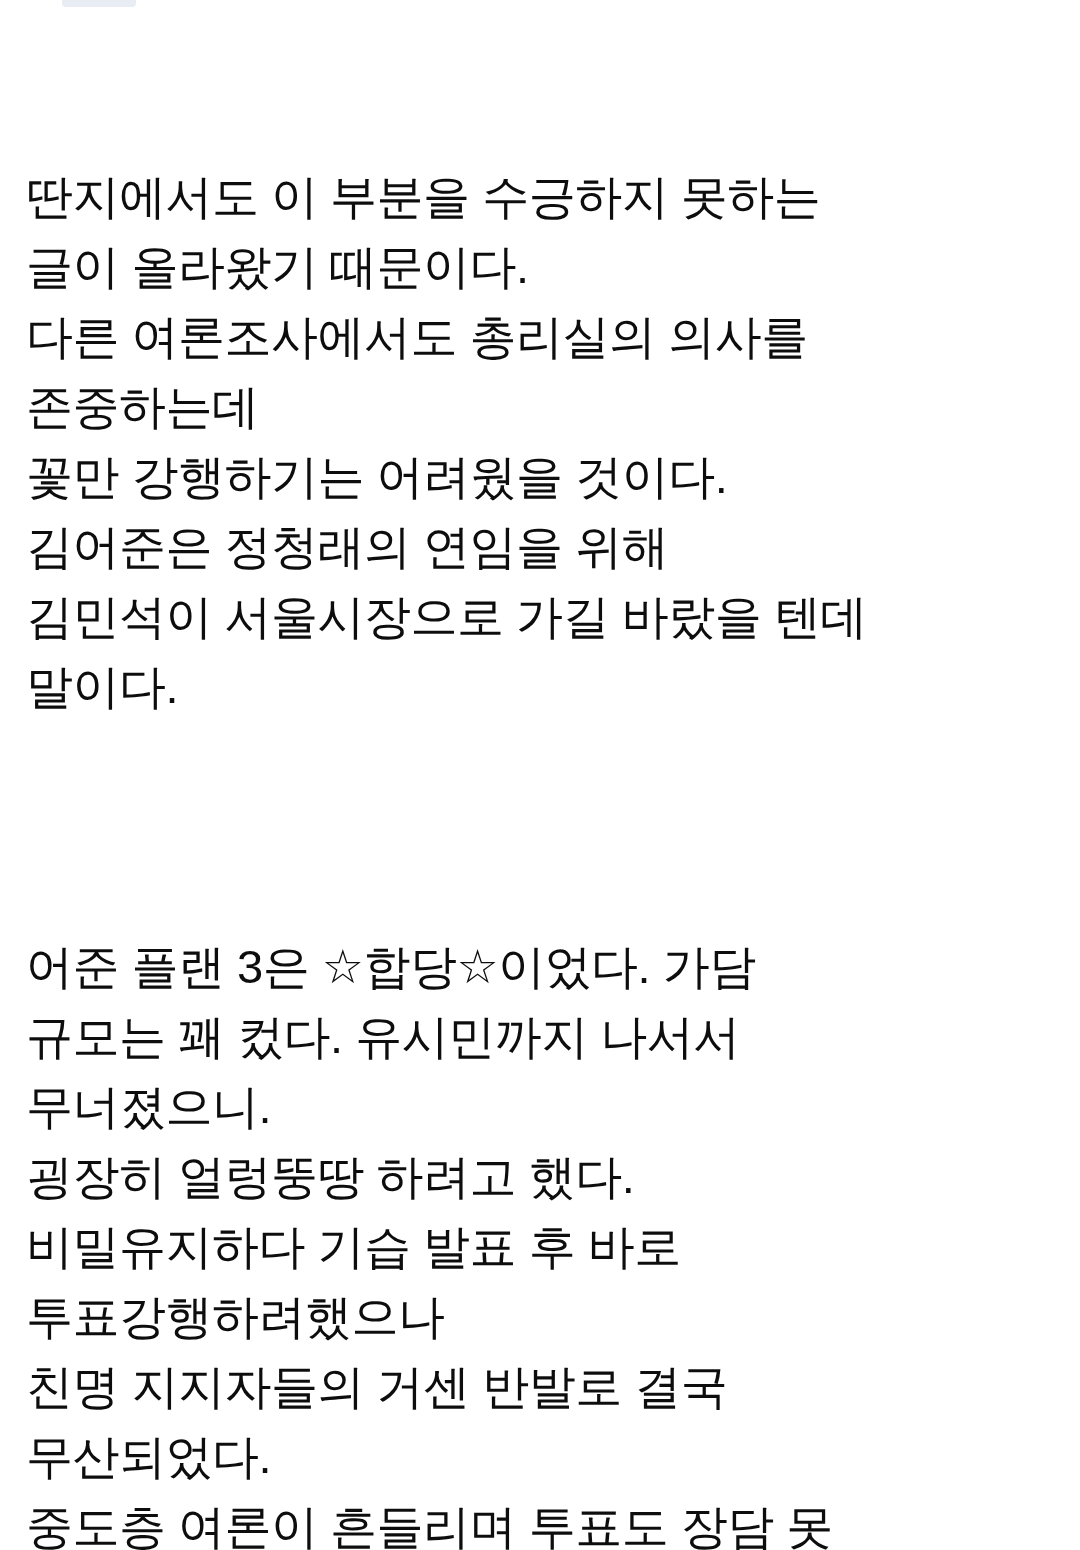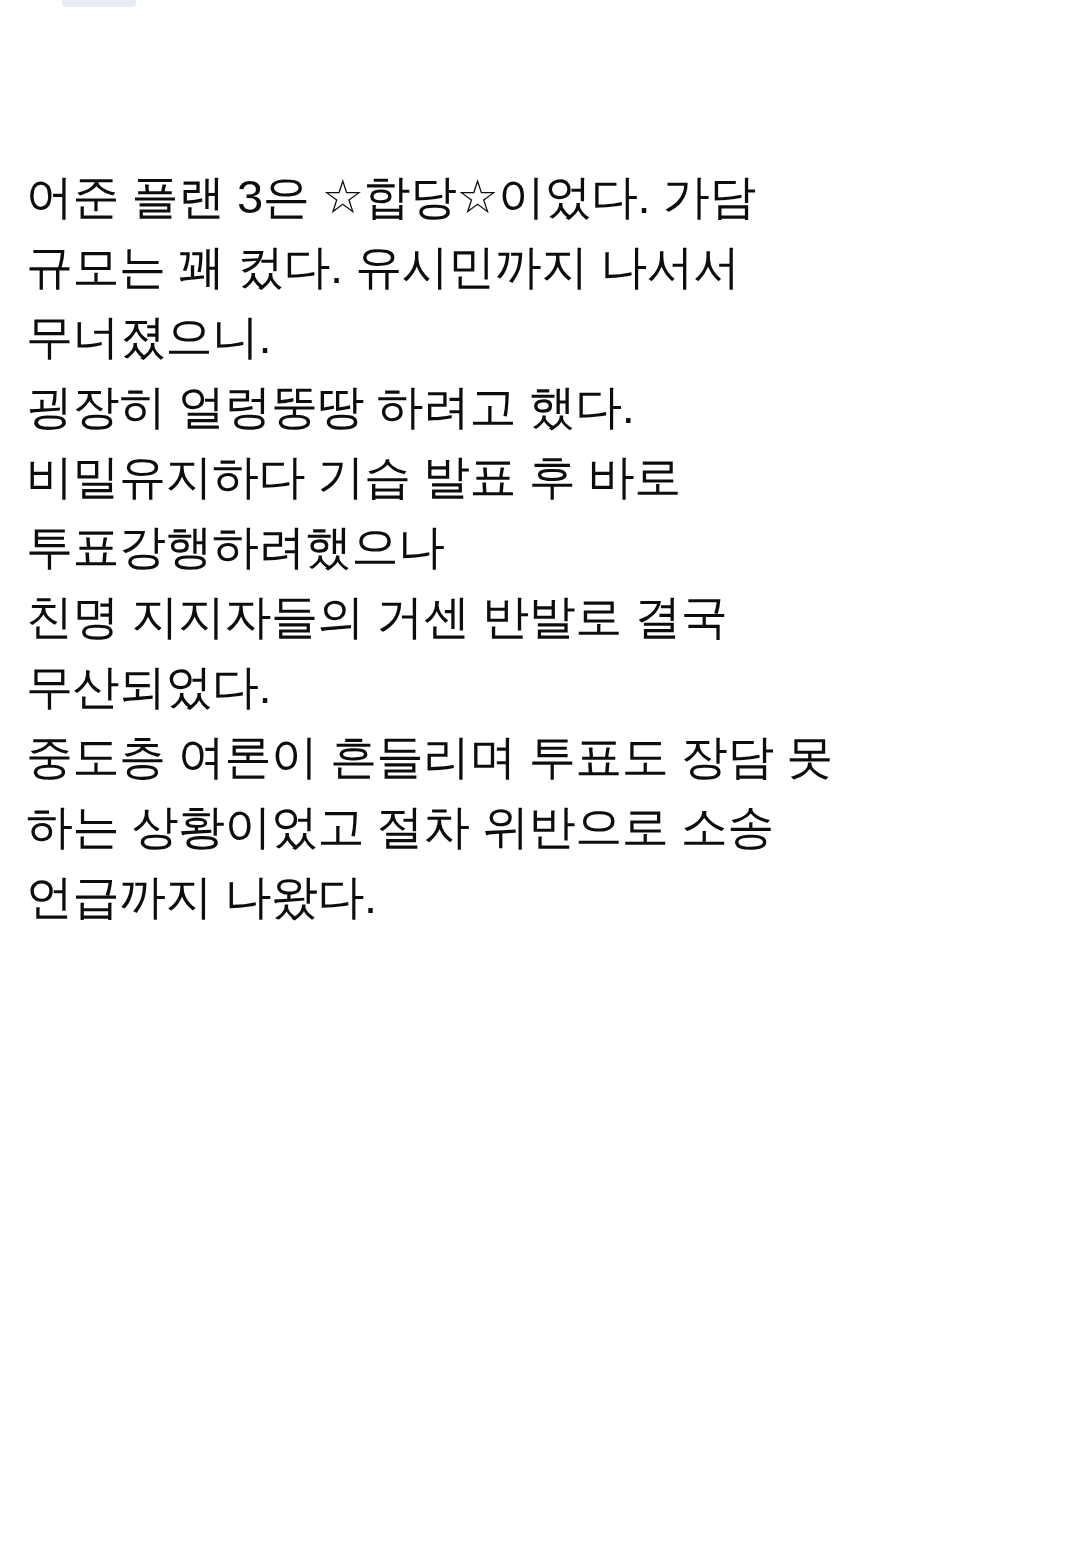--- a/index.html
+++ b/index.html
@@ -46,20 +46,28 @@
   .para + .para {
     margin-top: 70px;
   }
 </style>
 </head>
 <body>
 
 <div class="page">
   <div class="corner-mark"></div>
   <div class="body-text">
+    <p class="para">딴지에서도 이 부분을 수긍하지 못하는
+글이 올라왔기 때문이다.
+다른 여론조사에서도 총리실의 의사를
+존중하는데
+꽃만 강행하기는 어려웠을 것이다.
+김어준은 정청래의 연임을 위해
+김민석이 서울시장으로 가길 바랐을 텐데
+말이다.</p>
     <p class="para">어준 플랜 3은 ☆합당☆이었다. 가담
 규모는 꽤 컸다. 유시민까지 나서서
 무너졌으니.
 굉장히 얼렁뚱땅 하려고 했다.
 비밀유지하다 기습 발표 후 바로
 투표강행하려했으나
 친명 지지자들의 거센 반발로 결국
 무산되었다.
 중도층 여론이 흔들리며 투표도 장담 못
 하는 상황이었고 절차 위반으로 소송

